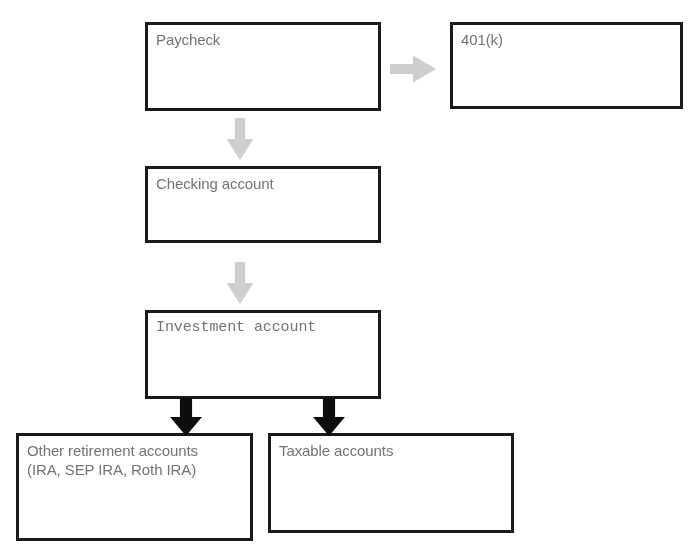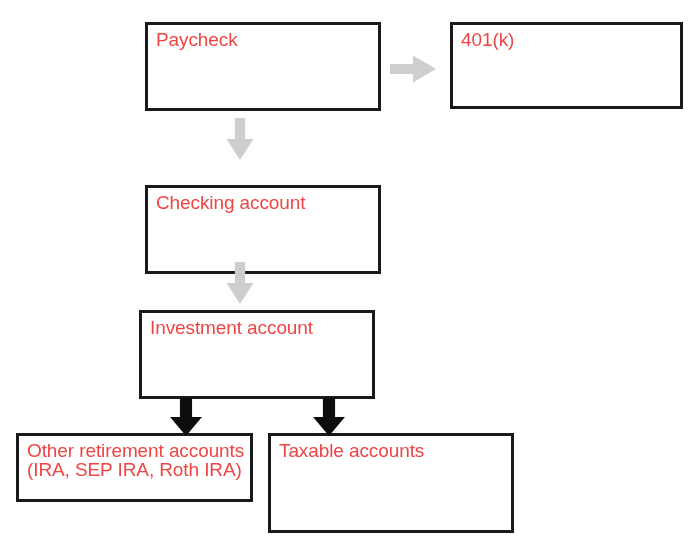--- a/index.html
+++ b/index.html
@@ -25,23 +25,23 @@
   .node {
     position: absolute;
     box-sizing: border-box;
     background: #ffffff;
     border: 3px solid #1a1a1a;
   }
   .node-label {
     position: absolute;
     left: 8px;
     top: 5px;
-    font-size: 19px;
+    font-size: 15px;
     line-height: 19px;
-    color: #ef4444;
+    color: #737373;
     white-space: pre;
     letter-spacing: -0.1px;
   }
   .arrow {
     position: absolute;
   }
   .arrow svg {
     display: block;
     overflow: visible;
   }
@@ -52,29 +52,29 @@
 <div id="canvas">
 
   <div class="node" id="node-paycheck" style="left: 145px; top: 22px; width: 236px; height: 89px; border-color: rgb(26, 26, 26);">
     <div class="node-label">Paycheck</div>
   </div>
 
   <div class="node" id="node-401k" style="left: 450px; top: 22px; width: 233px; height: 87px; border-color: rgb(26, 26, 26);">
     <div class="node-label">401(k)</div>
   </div>
 
-  <div class="node" id="node-checking-account" style="left: 145px; top: 166px; width: 236px; height: 89px; border-color: rgb(26, 26, 26); margin-top: 19px;">
+  <div class="node" id="node-checking-account" style="left: 145px; top: 166px; width: 236px; height: 77px; border-color: rgb(26, 26, 26);">
     <div class="node-label">Checking account</div>
   </div>
 
-  <div class="node" id="node-investment-account" style="left: 139px; top: 310px; width: 236px; height: 89px; border-color: rgb(26, 26, 26);">
+  <div class="node" id="node-investment-account" style="left: 145px; top: 310px; width: 236px; height: 89px; border-color: rgb(26, 26, 26); font-family: Liberation Mono, monospace;">
     <div class="node-label">Investment account</div>
   </div>
 
-  <div class="node" id="node-other-retirement-accounts" style="left: 16px; top: 433px; width: 237px; height: 69px; border-color: rgb(26, 26, 26);">
+  <div class="node" id="node-other-retirement-accounts" style="left: 16px; top: 433px; width: 237px; height: 108px; border-color: rgb(26, 26, 26);">
     <div class="node-label">Other retirement accounts
 (IRA, SEP IRA, Roth IRA)</div>
   </div>
 
   <div class="node" id="node-taxable-accounts" style="left: 268px; top: 433px; width: 246px; height: 100px; border-color: rgb(26, 26, 26);">
     <div class="node-label">Taxable accounts</div>
   </div>
 
   <div class="arrow" id="arrow-paycheck-to-401k" style="left: 390px; top: 53px; width: 46px; height: 32px;">
       <svg width="46" height="32" viewBox="0 0 100 100" preserveAspectRatio="none">

